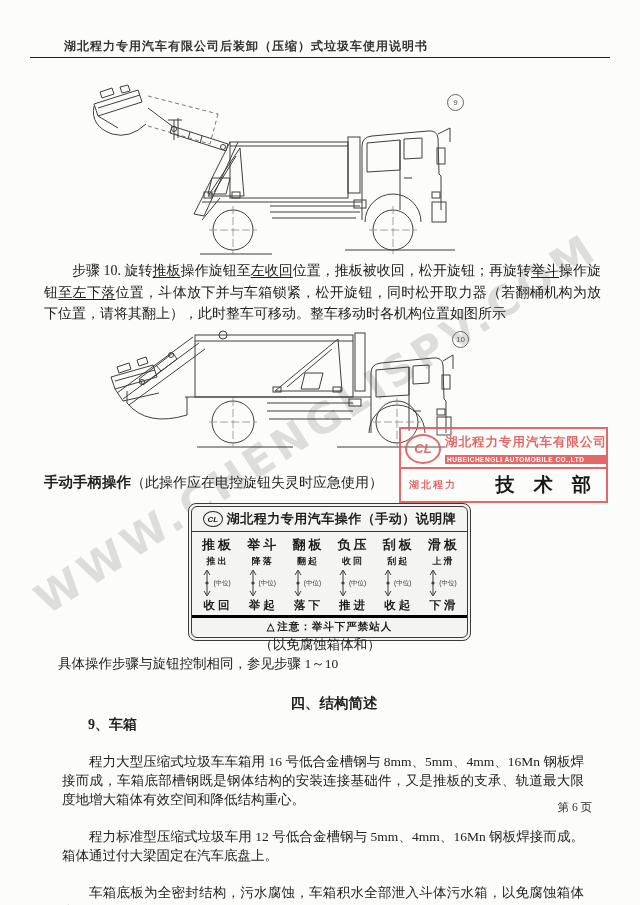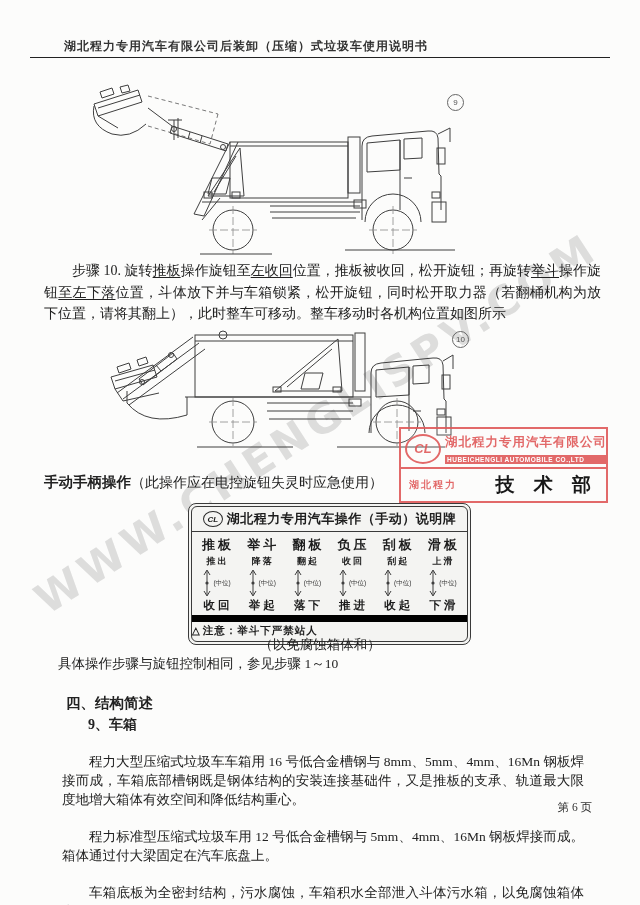--- a/index.html
+++ b/index.html
@@ -61,29 +61,29 @@
   .plate-logo{width:18px;height:14px;border:1.5px solid #2a2a2a;border-radius:50%;
      display:flex;align-items:center;justify-content:center;font-size:8px;font-weight:bold;font-style:italic;}
   .plate-title{font-size:13px;font-weight:bold;letter-spacing:.5px;white-space:nowrap;}
   .plate-cols{display:flex;padding:4px 2px 2px 2px;}
   .pcol{flex:1;display:flex;flex-direction:column;align-items:center;gap:1px;}
   .pname{font-size:13px;font-weight:bold;letter-spacing:3px;margin-right:-3px;white-space:nowrap;}
   .pup{font-size:9px;font-weight:bold;letter-spacing:2px;margin-right:-2px;}
   .arrowrow{display:flex;align-items:center;gap:1px;height:28px;}
   .pmid{font-size:6.5px;color:#333;white-space:nowrap;}
   .pdown{font-size:11.5px;font-weight:bold;letter-spacing:3px;margin-right:-3px;white-space:nowrap;}
-  .plate-note{border-top:7px solid #000000;text-align:left;font-size:10.5px;font-weight:bold;
+  .plate-note{border-top:3px solid #000000;text-align:center;font-size:10.5px;font-weight:bold;
      padding:2px 0 3px 0;letter-spacing:1px;}
   .tri{font-size:10px;margin-right:2px;}
 
   
   .cap-loc{left:40px;top:636px;width:560px;text-align:center;font-size:13.5px;}
   .cap-follow{left:58px;top:655px;width:540px;font-size:13.5px;}
   .bottom{left:44px;top:694px;width:558px;}
-  .bottom .h4{font-size:14.5px;font-weight:bold;margin:0 0 3px 22px;}
+  .bottom .h4{font-size:14.5px;font-weight:bold;margin:0 0 3px 22px;text-align:center;}
   .bottom .h5{font-size:14px;font-weight:bold;margin:0 0 3px 44px;}
   .bottom p{margin:18px;font-size:13.5px;line-height:19px;text-indent:27px;text-align:justify;}
   .pagenum{right:48px;top:800px;font-size:11.5px;color:#333;}
 </style>
 </head>
 <body>
 
 <div class="page">
 
   <div class="watermark">WWW.CHENGLISPV.COM</div>

